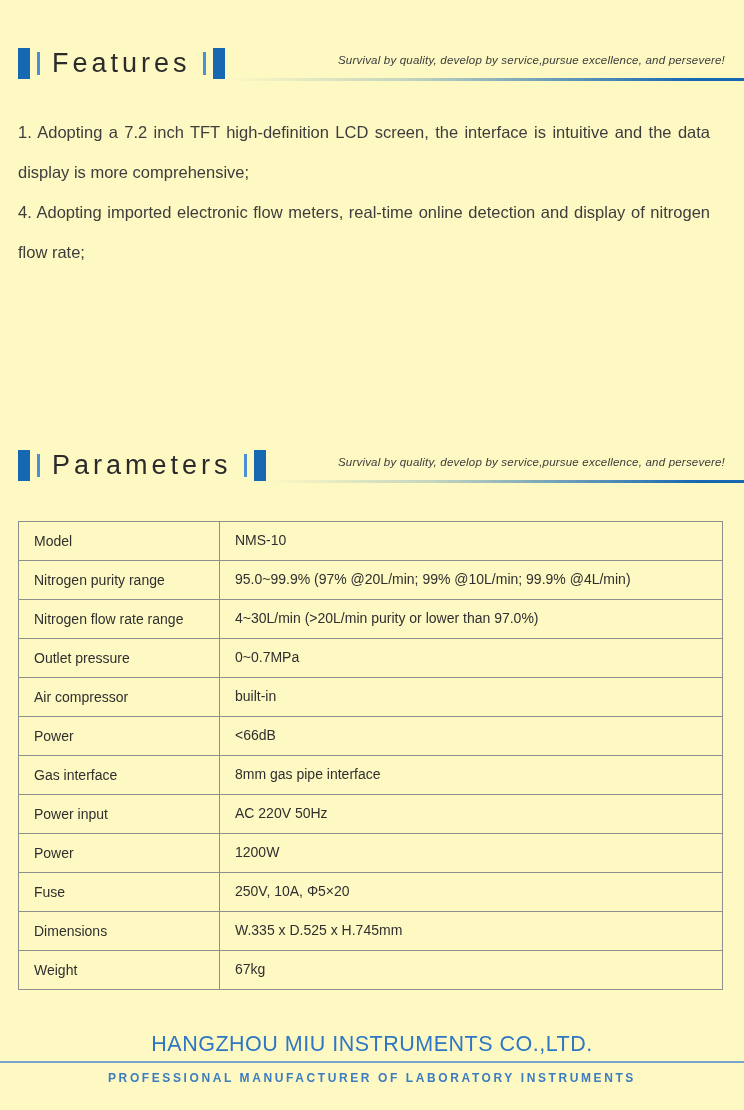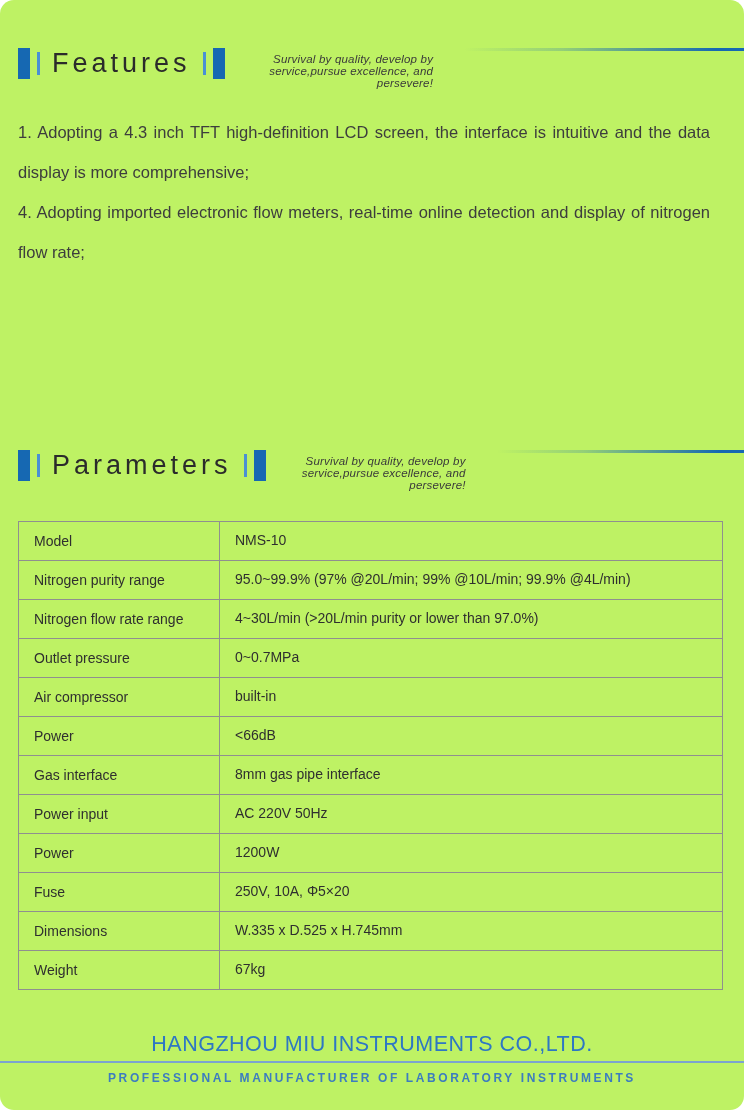--- a/index.html
+++ b/index.html
@@ -1,40 +1,39 @@
 <!DOCTYPE html>
 <html style="--accent-dark: #1668b2; --accent-light: #4a90d4;"><head>
 <meta charset="utf-8">
 <style>
   html,body { margin:0; padding:0; background:#ffffff; }
   .page {
     position:relative;
     width:744px; height:1110px;
-    background:#bef264;
+    background:#fef9c3;
     font-family:"Liberation Sans", sans-serif;
     overflow:hidden;
-    border-radius:14px;
   }
 
   
   .section-header {
     position:absolute; left:18px; right:0; height:33px;
     display:flex; align-items:flex-start;
   }
   .bar { display:inline-block; }
   .bar.thick { width:12px; height:31px; background:var(--accent-dark,#1668b2); }
   .bar.thin  { width:3px;  height:23px; margin-top:4px; background:var(--accent-light,#4a90d4); }
   .bar.left-thin  { margin-left:7px; }
   .bar.right-thin { margin-right:7px; }
   .section-title {
     margin:0 12px; padding:0;
     font-size:27px; font-weight:400; letter-spacing:4px;
     line-height:31px; color:#2b2b2b; white-space:nowrap;
   }
-  .header-right { flex:1; display:flex; flex-direction:row; justify-content:space-between; height:33px;gap:12px; }
+  .header-right { flex:1; display:flex; flex-direction:column; justify-content:flex-end; height:33px;gap:12px; }
   .tagline {
     text-align:right; padding-right:19px; margin-top:5px;
     font-size:11.5px; font-style:italic; color:#3a3a3a;
     letter-spacing:0.2px;
   }
   .grad-line {
     height:3px; width:100%;
     background:linear-gradient(to right, rgba(22,104,178,0) 0%, rgba(22,104,178,0.25) 35%, #1668b2 90%);
   }
   .header-features   { top:48px; }
@@ -90,21 +89,21 @@
     <span class="bar thin right-thin"></span>
     <span class="bar thick"></span>
     <div class="header-right">
       <div class="tagline">Survival by quality, develop by service,pursue excellence, and persevere!</div>
       <div class="grad-line"></div>
     </div>
   </div>
 
   <div class="features-list">
 
-      <p>1. Adopting a 4.3 inch TFT high-definition LCD screen, the interface is intuitive and the data display is more comprehensive;</p>
+      <p>1. Adopting a 7.2 inch TFT high-definition LCD screen, the interface is intuitive and the data display is more comprehensive;</p>
 
 
 
       <p>4. Adopting imported electronic flow meters, real-time online detection and display of nitrogen flow rate;</p>
     </div>
 
   <div class="section-header header-parameters">
     <span class="bar thick"></span>
     <span class="bar thin left-thin"></span>
     <h2 class="section-title">Parameters</h2>

